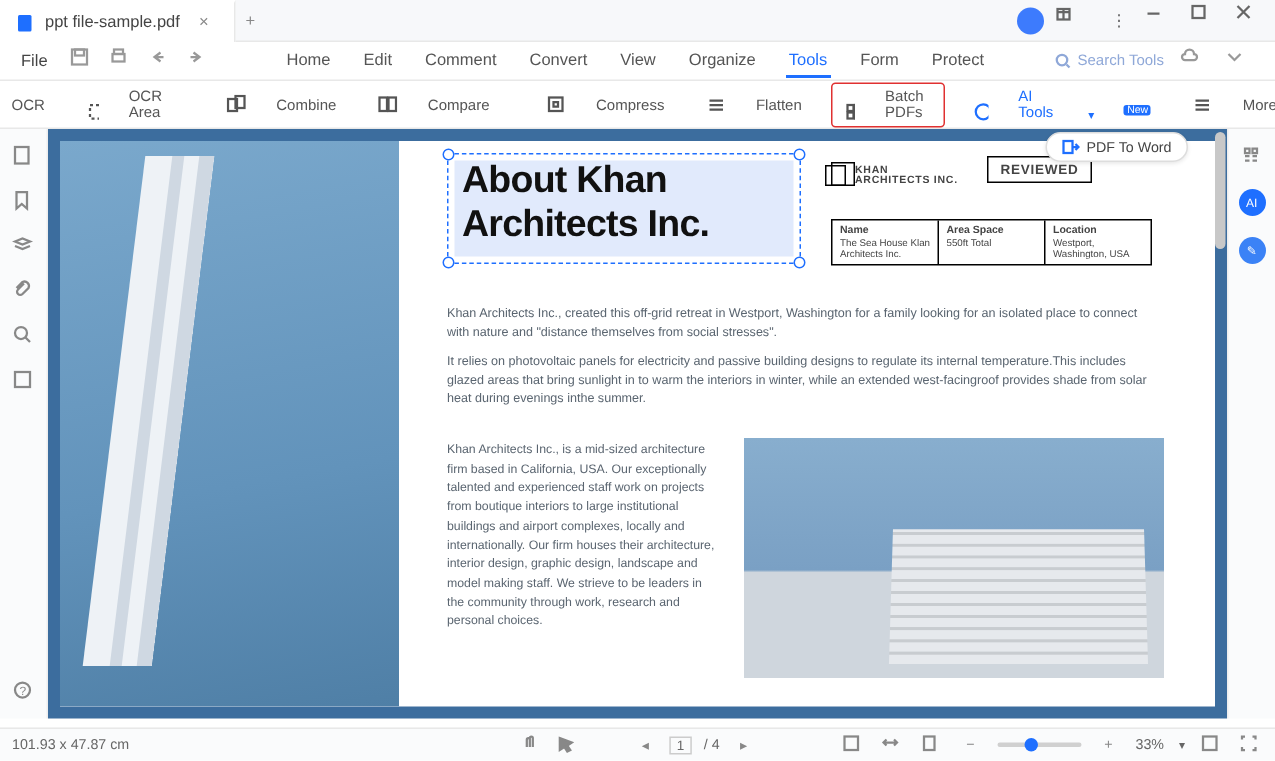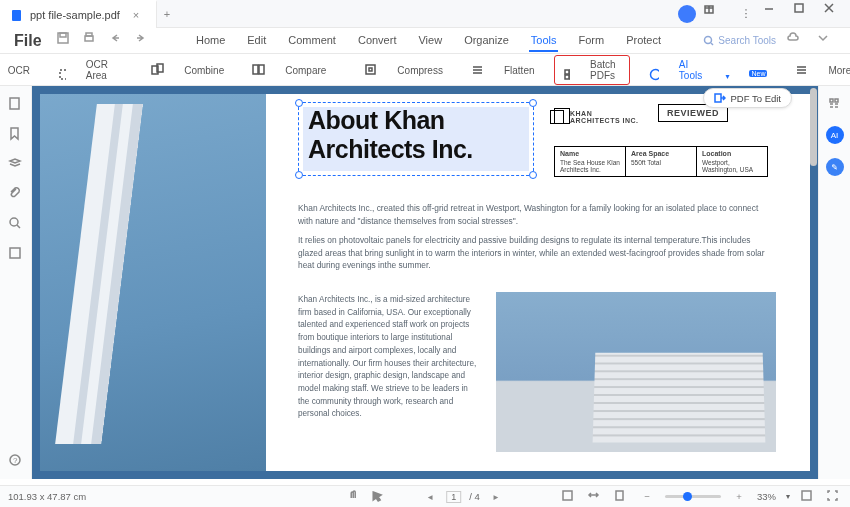--- a/index.html
+++ b/index.html
@@ -5,21 +5,21 @@
 * { margin:0; padding:0; box-sizing:border-box; font-family:-apple-system,Segoe UI,Arial,sans-serif; }
 body { width:850px; height:507px; background:#fff; overflow:hidden; font-size:11px; color:#444; }
 .titlebar { height:28px; display:flex; align-items:center; background:#f7f8fa; border-bottom:1px solid #e8e8e8; }
 .tab { height:28px; display:flex; align-items:center; gap:6px; padding:12px 10px; background:#fff; border-right:1px solid #e8e8e8; border-top:2px solid transparent; font-size:11px; }
 .tab svg { width:14px; height:14px; }
 .close-tab, .add-tab { width:20px; text-align:center; color:#888; cursor:pointer; }
 .win-controls { margin-left:auto; display:flex; align-items:center; gap:2px; }
 .win-btn { width:28px; height:26px; display:flex; align-items:center; justify-content:center; color:#666; }
 .avatar { width:18px; height:18px; border-radius:50%; background:#3d7bfd; margin-right:4px; }
 .menubar { height:26px; display:flex; align-items:center; padding:0 6px; gap:2px; border-bottom:1px solid #e8e8e8; }
-.file-menu { padding:0 8px; font-size:16px;font-weight:bold; }
+.file-menu { padding:0 8px; font-size:11px; }
 .qat { display:flex; gap:6px; margin-left:4px; }
 .qat-btn { width:20px; height:20px; display:flex; align-items:center; justify-content:center; color:#999; }
 .menu-tabs { display:flex; gap:18px; margin-left:auto; margin-right:auto; }
 .menu-tabs span { font-size:11px; color:#555; padding:4px 2px; cursor:pointer; }
 .menu-tabs span.active { color:#1e6fff; border-bottom:2px solid #1e6fff; }
 .menubar .right { display:flex; gap:10px; margin-right:8px; }
 .search { color:#8fa8d8; font-size:10px; display:flex; align-items:center; gap:4px; }
 .toolbar { height:32px; display:flex; align-items:center; justify-content:center; gap:10px; border-bottom:1px solid #e8e8e8; background:#fff; }
 .tool-btn { display:flex; align-items:flex-end; gap:20px; padding:3px 8px; font-size:10px; color:#555; border:1px solid transparent; border-radius:3px; }
 .tool-btn.highlighted { border:1.5px solid #e03131; }
@@ -291,21 +291,21 @@
         </svg>
       </div>
   </div>
 
   <div class="canvas">
     <div class="pdf2word">
       <svg style="width:12px;height:12px;color:#1e6fff">
           <rect x="1" y="2" width="6" height="8"></rect>
           <path d="M7 6h4M9 4l2 2-2 2"></path>
         </svg>
-      <span>PDF To Edit</span>
+      <span>PDF To Word</span>
     </div>
     <div class="page">
       <div class="bldg"></div>
       <div class="sel-frame">
         <div class="handle h-tl"></div>
         <div class="handle h-tr"></div>
         <div class="handle h-bl"></div>
         <div class="handle h-br"></div>
       </div>
       <div class="title-txt">

